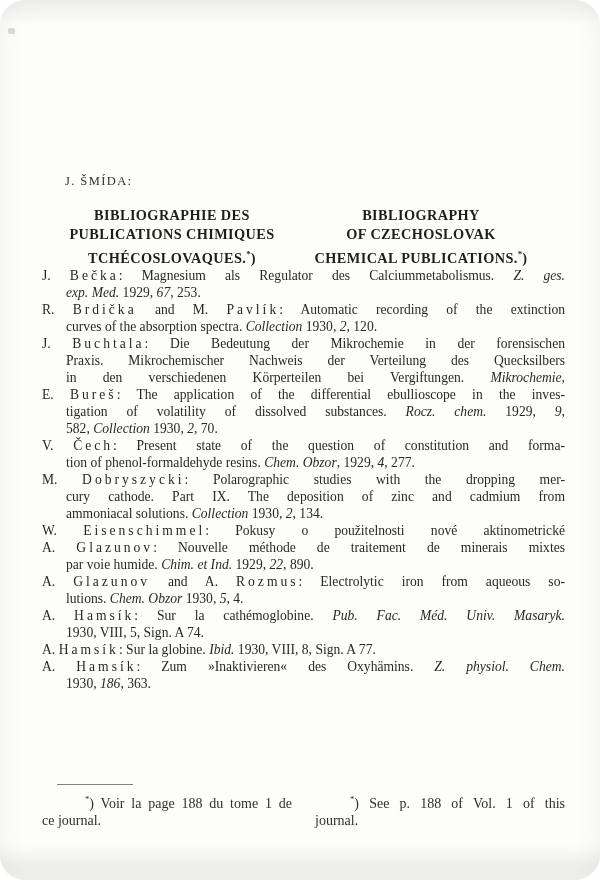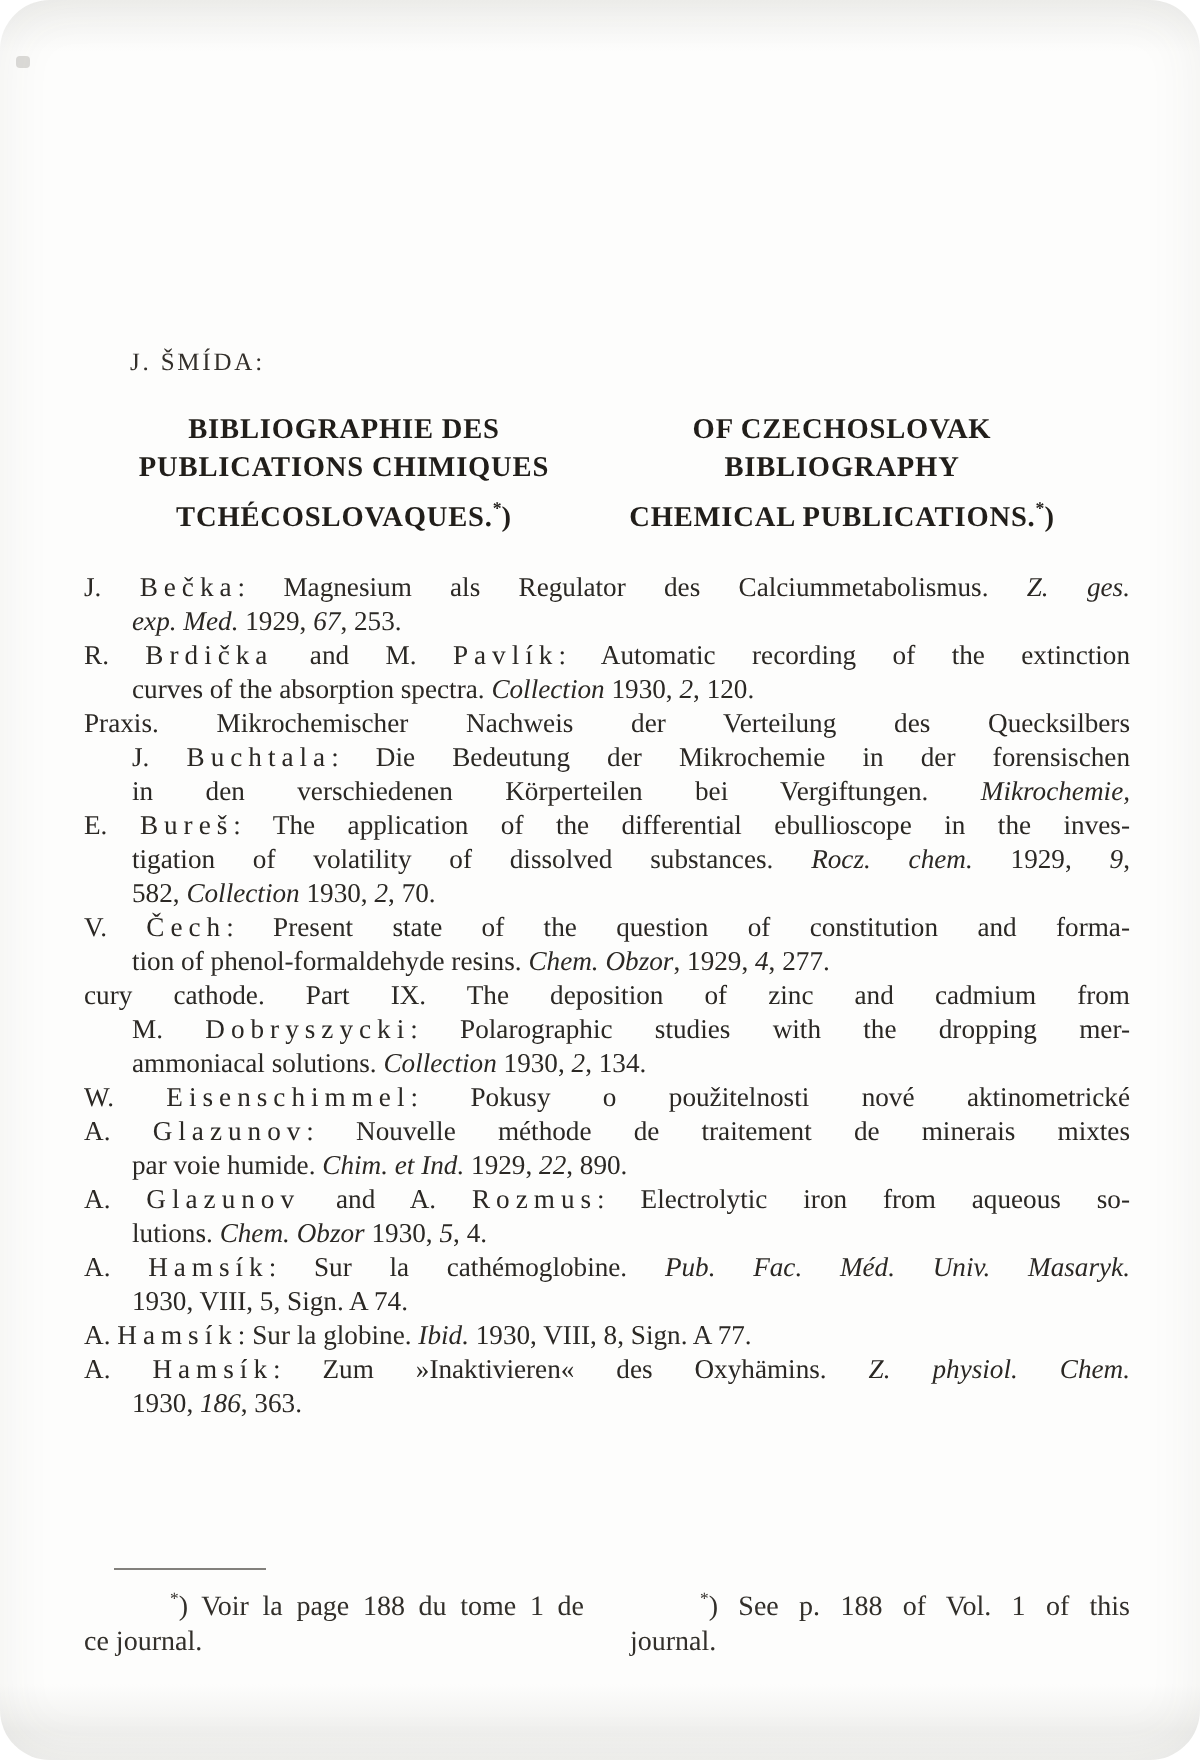--- a/index.html
+++ b/index.html
@@ -18,21 +18,21 @@
     position:absolute;left:65px;top:174px;
     font-size:12.5px;letter-spacing:1.4px;color:#34302b;
   }
   .headings{position:absolute;top:206px;left:0;width:564px;height:62px;}
   .heading{position:absolute;font-weight:bold;font-size:14.3px;line-height:19.3px;
     letter-spacing:0.4px;color:#211e1a;}
   .heading-left{left:42px;width:260px;}
   .heading-right{left:312px;width:218px;}
   .heading .line,.heading .line.j{text-align:center;text-align-last:center;}
   .bib{
-    position:absolute;left:42px;top:285px;width:523px;
+    position:absolute;left:42px;top:267px;width:523px;
     font-size:13.6px;line-height:17px;
   }
   .line{white-space:pre-wrap;}
   .line.j{text-align:justify;text-align-last:justify;}
   .entry .line + .line{padding-left:24px;}
   .seg-p{}
   .seg-i{font-style:italic;}
   .seg-s{letter-spacing:3px;}
   .seg-u{vertical-align:super;font-size:0.62em;letter-spacing:0;}
   .footnote-rule{
@@ -61,52 +61,52 @@
 
   <div class="author-line">J. ŠMÍDA:</div>
 
   <div class="headings">
     <div class="heading heading-left">
         <div class="line j"><span class="seg-p">BIBLIOGRAPHIE DES</span></div>
         <div class="line j"><span class="seg-p">PUBLICATIONS CHIMIQUES</span></div>
         <div class="line"><span class="seg-p">TCHÉCOSLOVAQUES.</span><span class="seg-u">*</span><span class="seg-p">)</span></div>
       </div>
     <div class="heading heading-right">
+        <div class="line j"><span class="seg-p">BIBLIOGRAPHY</span></div>
         <div class="line j"><span class="seg-p">OF CZECHOSLOVAK</span></div>
-        <div class="line j"><span class="seg-p">BIBLIOGRAPHY</span></div>
         <div class="line"><span class="seg-p">CHEMICAL PUBLICATIONS.</span><span class="seg-u">*</span><span class="seg-p">)</span></div>
       </div>
   </div>
 
   <div class="bib">
       <div class="entry">
         <div class="line j"><span class="seg-p">J. </span><span class="seg-s">Bečka</span><span class="seg-p">: Magnesium als Regulator des Calciummetabolismus. </span><span class="seg-i">Z. ges.</span></div>
         <div class="line"><span class="seg-i">exp. Med.</span><span class="seg-p"> 1929, </span><span class="seg-i">67</span><span class="seg-p">, 253.</span></div>
       </div>
       <div class="entry">
         <div class="line j"><span class="seg-p">R. </span><span class="seg-s">Brdička</span><span class="seg-p"> and M. </span><span class="seg-s">Pavlík</span><span class="seg-p">: Automatic recording of the extinction</span></div>
         <div class="line"><span class="seg-p">curves of the absorption spectra. </span><span class="seg-i">Collection</span><span class="seg-p"> 1930, </span><span class="seg-i">2</span><span class="seg-p">, 120.</span></div>
       </div>
       <div class="entry">
+        <div class="line j"><span class="seg-p">J. </span><span class="seg-s">Buchtala</span><span class="seg-p">: Die Bedeutung der Mikrochemie in der forensischen</span></div>
         <div class="line j"><span class="seg-p">Praxis. Mikrochemischer Nachweis der Verteilung des Quecksilbers</span></div>
-        <div class="line j"><span class="seg-p">J. </span><span class="seg-s">Buchtala</span><span class="seg-p">: Die Bedeutung der Mikrochemie in der forensischen</span></div>
         <div class="line j"><span class="seg-p">in den verschiedenen Körperteilen bei Vergiftungen. </span><span class="seg-i">Mikrochemie,</span></div>
       </div>
       <div class="entry">
         <div class="line j"><span class="seg-p">E. </span><span class="seg-s">Bureš</span><span class="seg-p">: The application of the differential ebullioscope in the inves-</span></div>
         <div class="line j"><span class="seg-p">tigation of volatility of dissolved substances. </span><span class="seg-i">Rocz. chem.</span><span class="seg-p"> 1929, </span><span class="seg-i">9</span><span class="seg-p">,</span></div>
         <div class="line"><span class="seg-p">582, </span><span class="seg-i">Collection</span><span class="seg-p"> 1930, </span><span class="seg-i">2</span><span class="seg-p">, 70.</span></div>
       </div>
       <div class="entry">
         <div class="line j"><span class="seg-p">V. </span><span class="seg-s">Čech</span><span class="seg-p">: Present state of the question of constitution and forma-</span></div>
         <div class="line"><span class="seg-p">tion of phenol-formaldehyde resins. </span><span class="seg-i">Chem. Obzor</span><span class="seg-p">, 1929, </span><span class="seg-i">4</span><span class="seg-p">, 277.</span></div>
       </div>
       <div class="entry">
+        <div class="line j"><span class="seg-p">M. </span><span class="seg-s">Dobryszycki</span><span class="seg-p">: Polarographic studies with the dropping mer-</span></div>
         <div class="line j"><span class="seg-p">cury cathode. Part IX. The deposition of zinc and cadmium from</span></div>
-        <div class="line j"><span class="seg-p">M. </span><span class="seg-s">Dobryszycki</span><span class="seg-p">: Polarographic studies with the dropping mer-</span></div>
         <div class="line"><span class="seg-p">ammoniacal solutions. </span><span class="seg-i">Collection</span><span class="seg-p"> 1930, </span><span class="seg-i">2</span><span class="seg-p">, 134.</span></div>
       </div>
       <div class="entry">
         <div class="line j"><span class="seg-p">W. </span><span class="seg-s">Eisenschimmel</span><span class="seg-p">: Pokusy o použitelnosti nové aktinometrické</span></div>
       </div>
       <div class="entry">
         <div class="line j"><span class="seg-p">A. </span><span class="seg-s">Glazunov</span><span class="seg-p">: Nouvelle méthode de traitement de minerais mixtes</span></div>
         <div class="line"><span class="seg-p">par voie humide. </span><span class="seg-i">Chim. et Ind.</span><span class="seg-p"> 1929, </span><span class="seg-i">22</span><span class="seg-p">, 890.</span></div>
       </div>
       <div class="entry">

